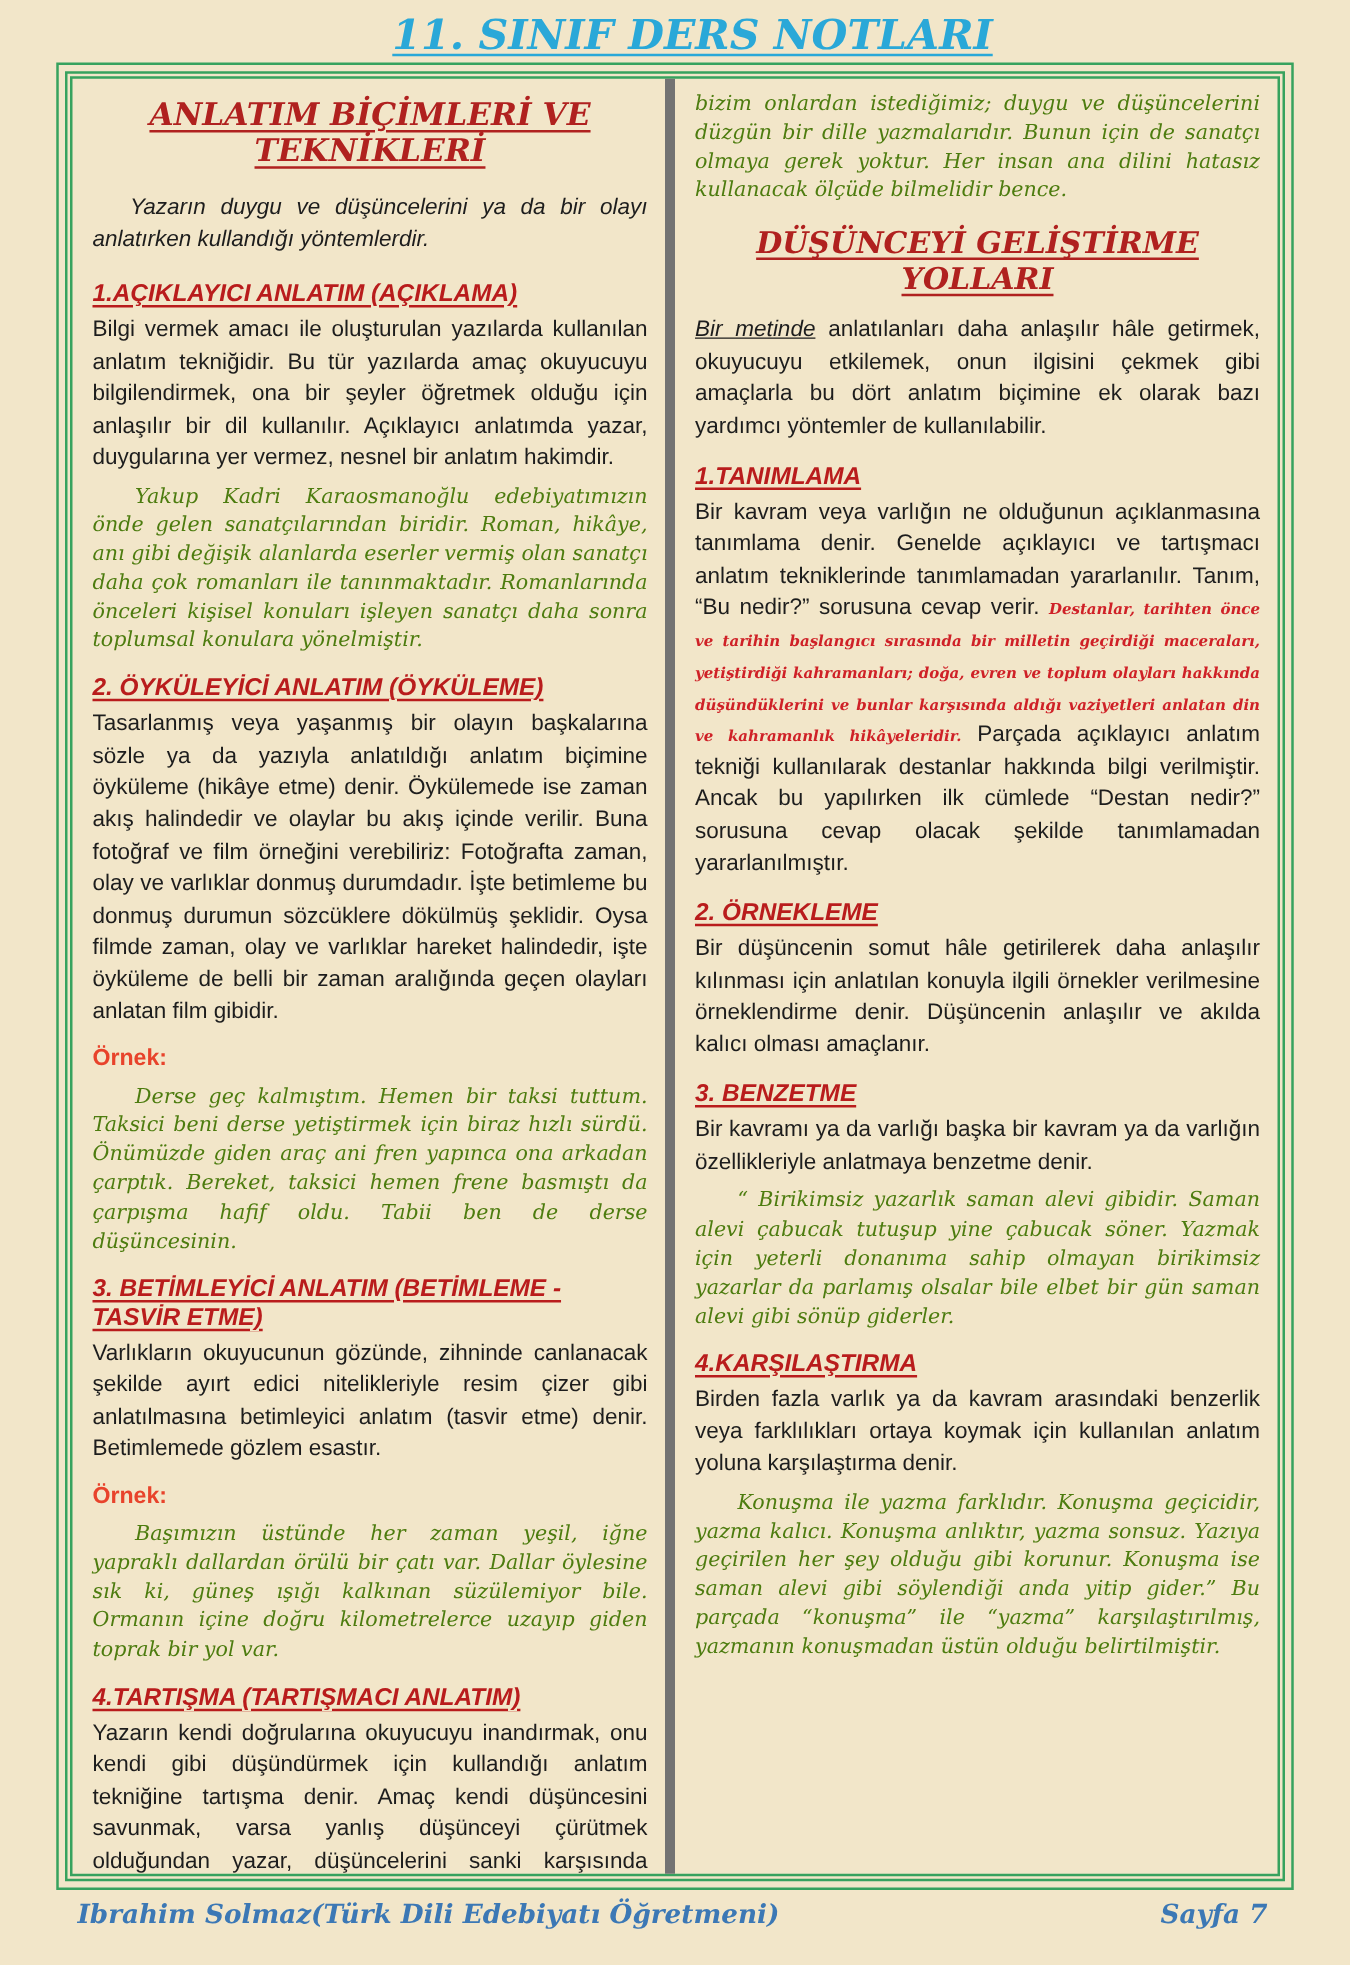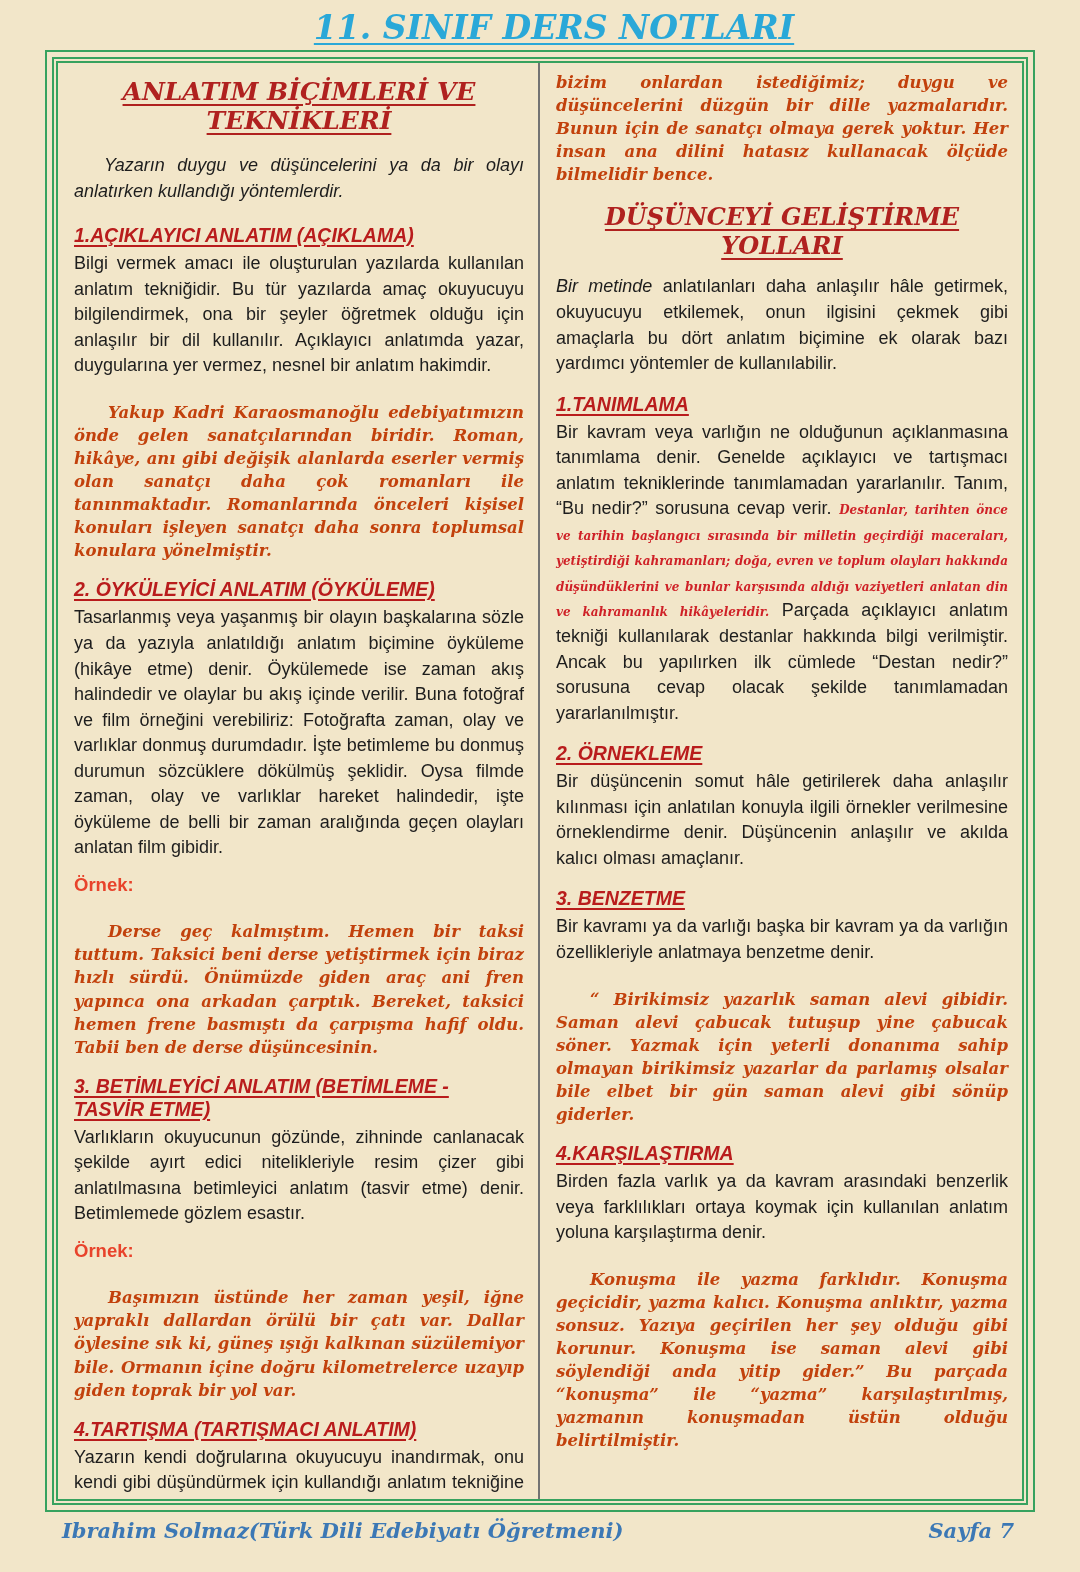--- a/index.html
+++ b/index.html
@@ -22,49 +22,49 @@
   }
   .frame-inner{
     box-sizing:border-box;width:100%;height:100%;
     border:6px double #37a25e;
     display:flex;flex-direction:row;
   }
   .col{
     flex:1 1 50%;box-sizing:border-box;
     padding:8px 14px 0 16px;overflow:hidden;
   }
-  .col-left{border-right:2px solid #737373;}
+  .col-left{border-right:8px solid #737373;}
   .col-title{
     font-family:"DejaVu Serif",serif;font-style:italic;font-weight:bold;
     color:#b0211f;text-align:center;
     text-decoration:underline;text-decoration-thickness:2px;text-underline-offset:4px;
     font-size:25px;margin:6px 0 18px;
   }
   .col-title.right{font-size:24px;margin:16px 0 14px;}
   .body-text{
     font-size:18px;line-height:1.42;color:#1d1d1d;
     text-align:justify;margin:0;
   }
   .intro{font-style:italic;text-indent:30px;margin:10px 0 20px;}
-  .lead-italic{font-style:italic;}
+  .lead-italic{font-style:italic;text-decoration:underline;}
   .sec-head{
     font-weight:bold;font-style:italic;font-size:19.5px;color:#b91c1c;
     text-decoration:underline;text-decoration-thickness:2px;text-underline-offset:3px;
     margin:16px 0 4px;
   }
   .script-red{
-    font-family:"DejaVu Serif",serif;font-style:italic;font-weight:700;
-    font-size:16.5px;line-height:1.4;color:#c2410c;
+    font-family:"DejaVu Serif",serif;font-style:italic;font-weight:400;
+    font-size:16.5px;line-height:1.4;color:#4d7c0f;
     text-align:justify;margin:0;
   }
   .script-inline{
     font-family:"DejaVu Serif",serif;font-style:italic;font-weight:600;
     font-size:12px;color:#cf2127;
   }
-  .example{margin-top:22px;margin-bottom:8px;}
+  .example{margin-top:6px;margin-bottom:8px;}
   .indent{text-indent:34px;}
   .ornek-label{
     color:#e8432b;font-size:18.5px;font-weight:bold;margin:11px 0 0;
   }
   .page-footer{
     position:absolute;top:1518px;left:0;width:100%;
     box-sizing:border-box;padding:0 66px 0 62px;
     display:flex;justify-content:space-between;align-items:baseline;
     font-family:"DejaVu Serif",serif;font-style:italic;font-weight:bold;
     font-size:21px;color:#3c78b5;gap:40px;

